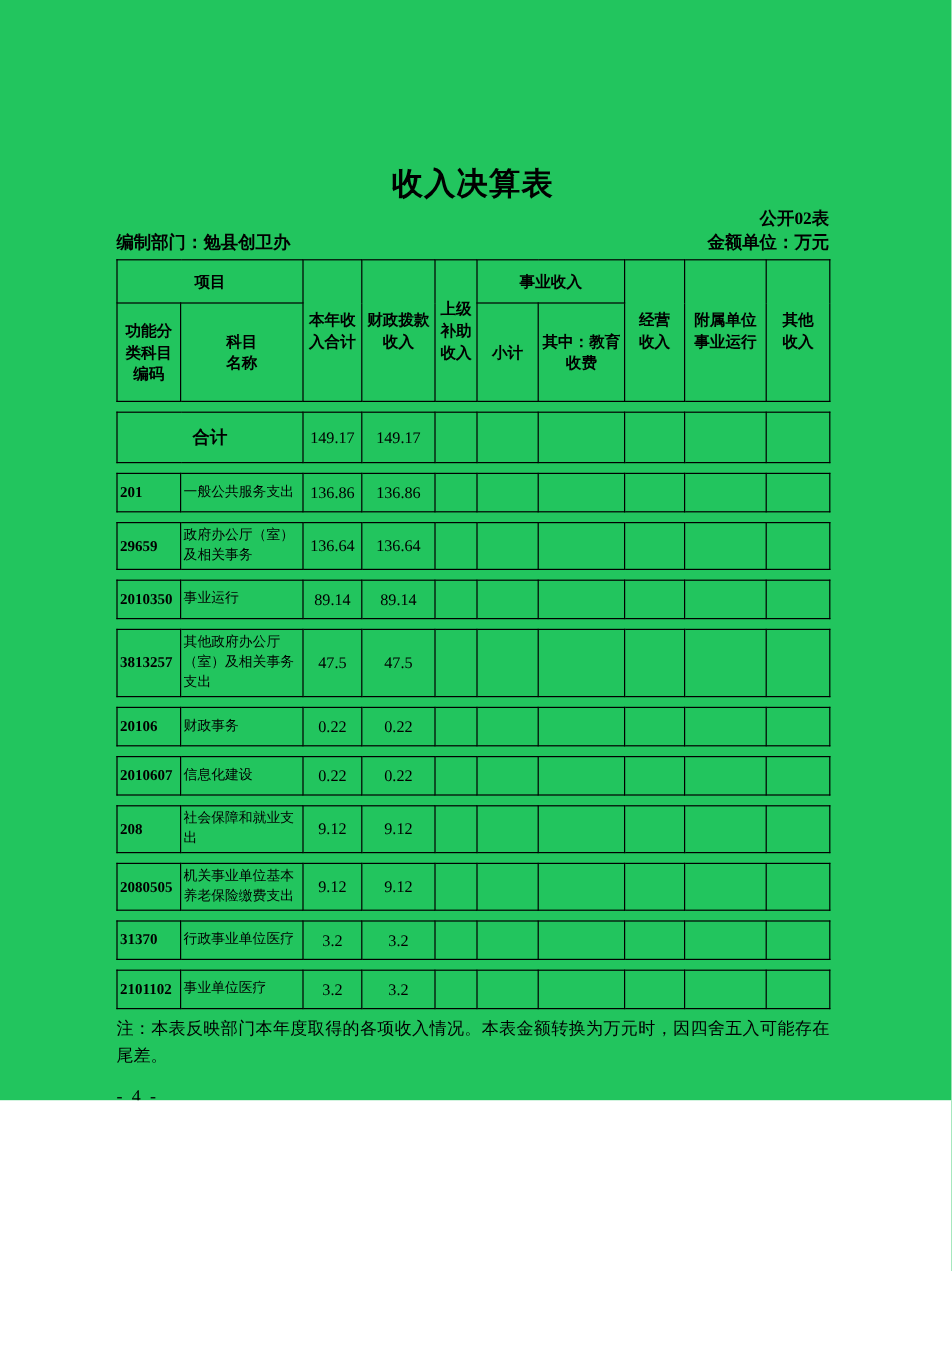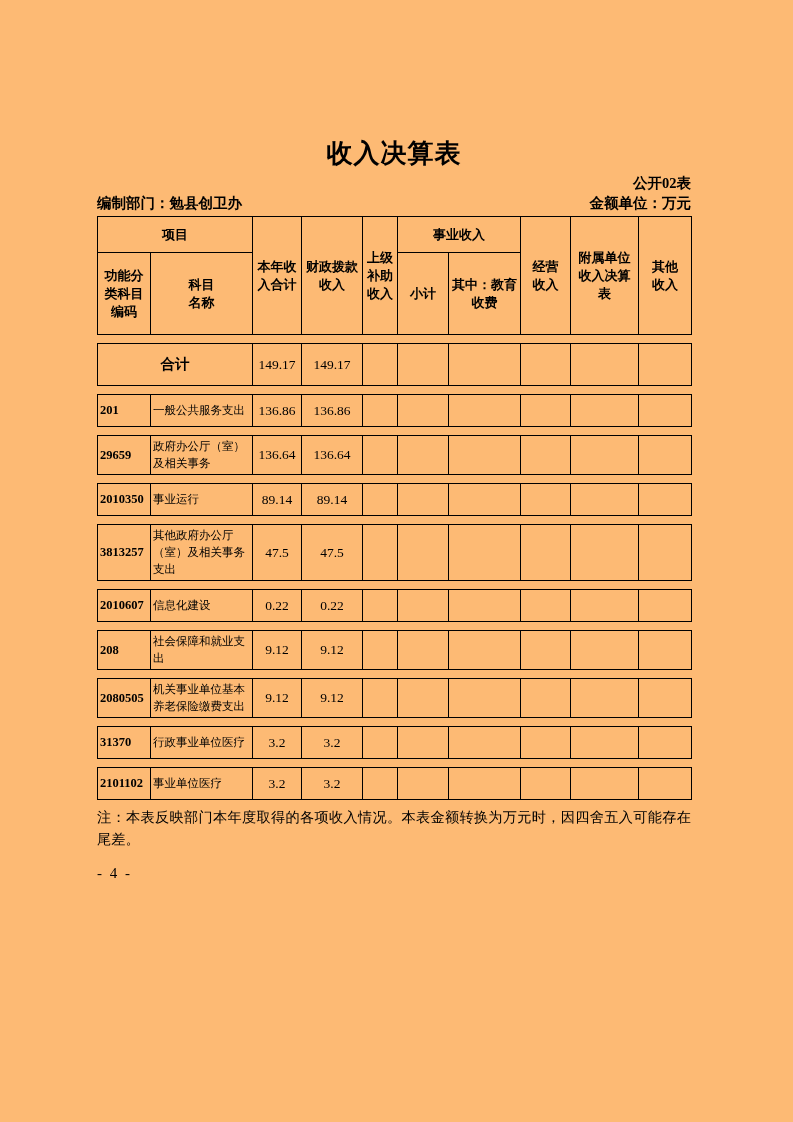--- a/index.html
+++ b/index.html
@@ -1,21 +1,21 @@
 <!DOCTYPE html>
 <html lang="zh"><head>
 <meta charset="utf-8">
 <style>
   * { box-sizing: border-box; }
   html,body { margin:0; padding:0; background:#ffffff; }
   .page {
     position: relative;
     width: 793px;
-    height: 1122px;
-    background: #fdba74;
+    height: 917px;
+    background: #22c55e;
     color: #000;
     font-family: "Liberation Serif", serif;
     overflow: hidden;
   }
   .sheet {
     position: absolute;
     left: 97px;
     top: 140px;
     width: 594px;
   }
@@ -143,21 +143,21 @@
 入合计</th>
         <th rowspan="2">财政拨款
 收入</th>
         <th rowspan="2">上级
 补助
 收入</th>
         <th colspan="2">事业收入</th>
         <th rowspan="2">经营
 收入</th>
         <th rowspan="2">附属单位
-收入决算表</th>
+事业运行</th>
         <th rowspan="2">其他
 收入</th>
       </tr>
       <tr class="h2">
         <th>功能分
 类科目
 编码</th>
         <th>科目
 名称</th>
         <th>小计</th>
@@ -308,20 +308,48 @@
           <td class="num-cell"></td>
           <td class="num-cell"></td>
           <td class="num-cell"></td>
           <td class="num-cell"></td>
           <td class="num-cell"></td>
           <td class="num-cell"></td>
         </tr>
       </tbody>
         </table>
 
+      <table class="grid row-box">
+        <colgroup>
+          <col style="width:53px">
+            <col style="width:102px">
+            <col style="width:49px">
+            <col style="width:61px">
+          <col style="width:35px">
+            <col style="width:51px">
+            <col style="width:72px">
+            <col style="width:50px">
+          <col style="width:68px">
+            <col style="width:53px">
+        </colgroup>
+        <tbody>
+            <tr>
+          <td class="code-cell">20106</td>
+          <td class="name-cell">财政事务</td>
+          <td class="num-cell">0.22</td>
+          <td class="num-cell">0.22</td>
+          <td class="num-cell"></td>
+          <td class="num-cell"></td>
+          <td class="num-cell"></td>
+          <td class="num-cell"></td>
+          <td class="num-cell"></td>
+          <td class="num-cell"></td>
+        </tr>
+      </tbody>
+        </table>
 
       <table class="grid row-box">
         <colgroup>
           <col style="width:53px">
             <col style="width:102px">
             <col style="width:49px">
             <col style="width:61px">
           <col style="width:35px">
             <col style="width:51px">
             <col style="width:72px">

